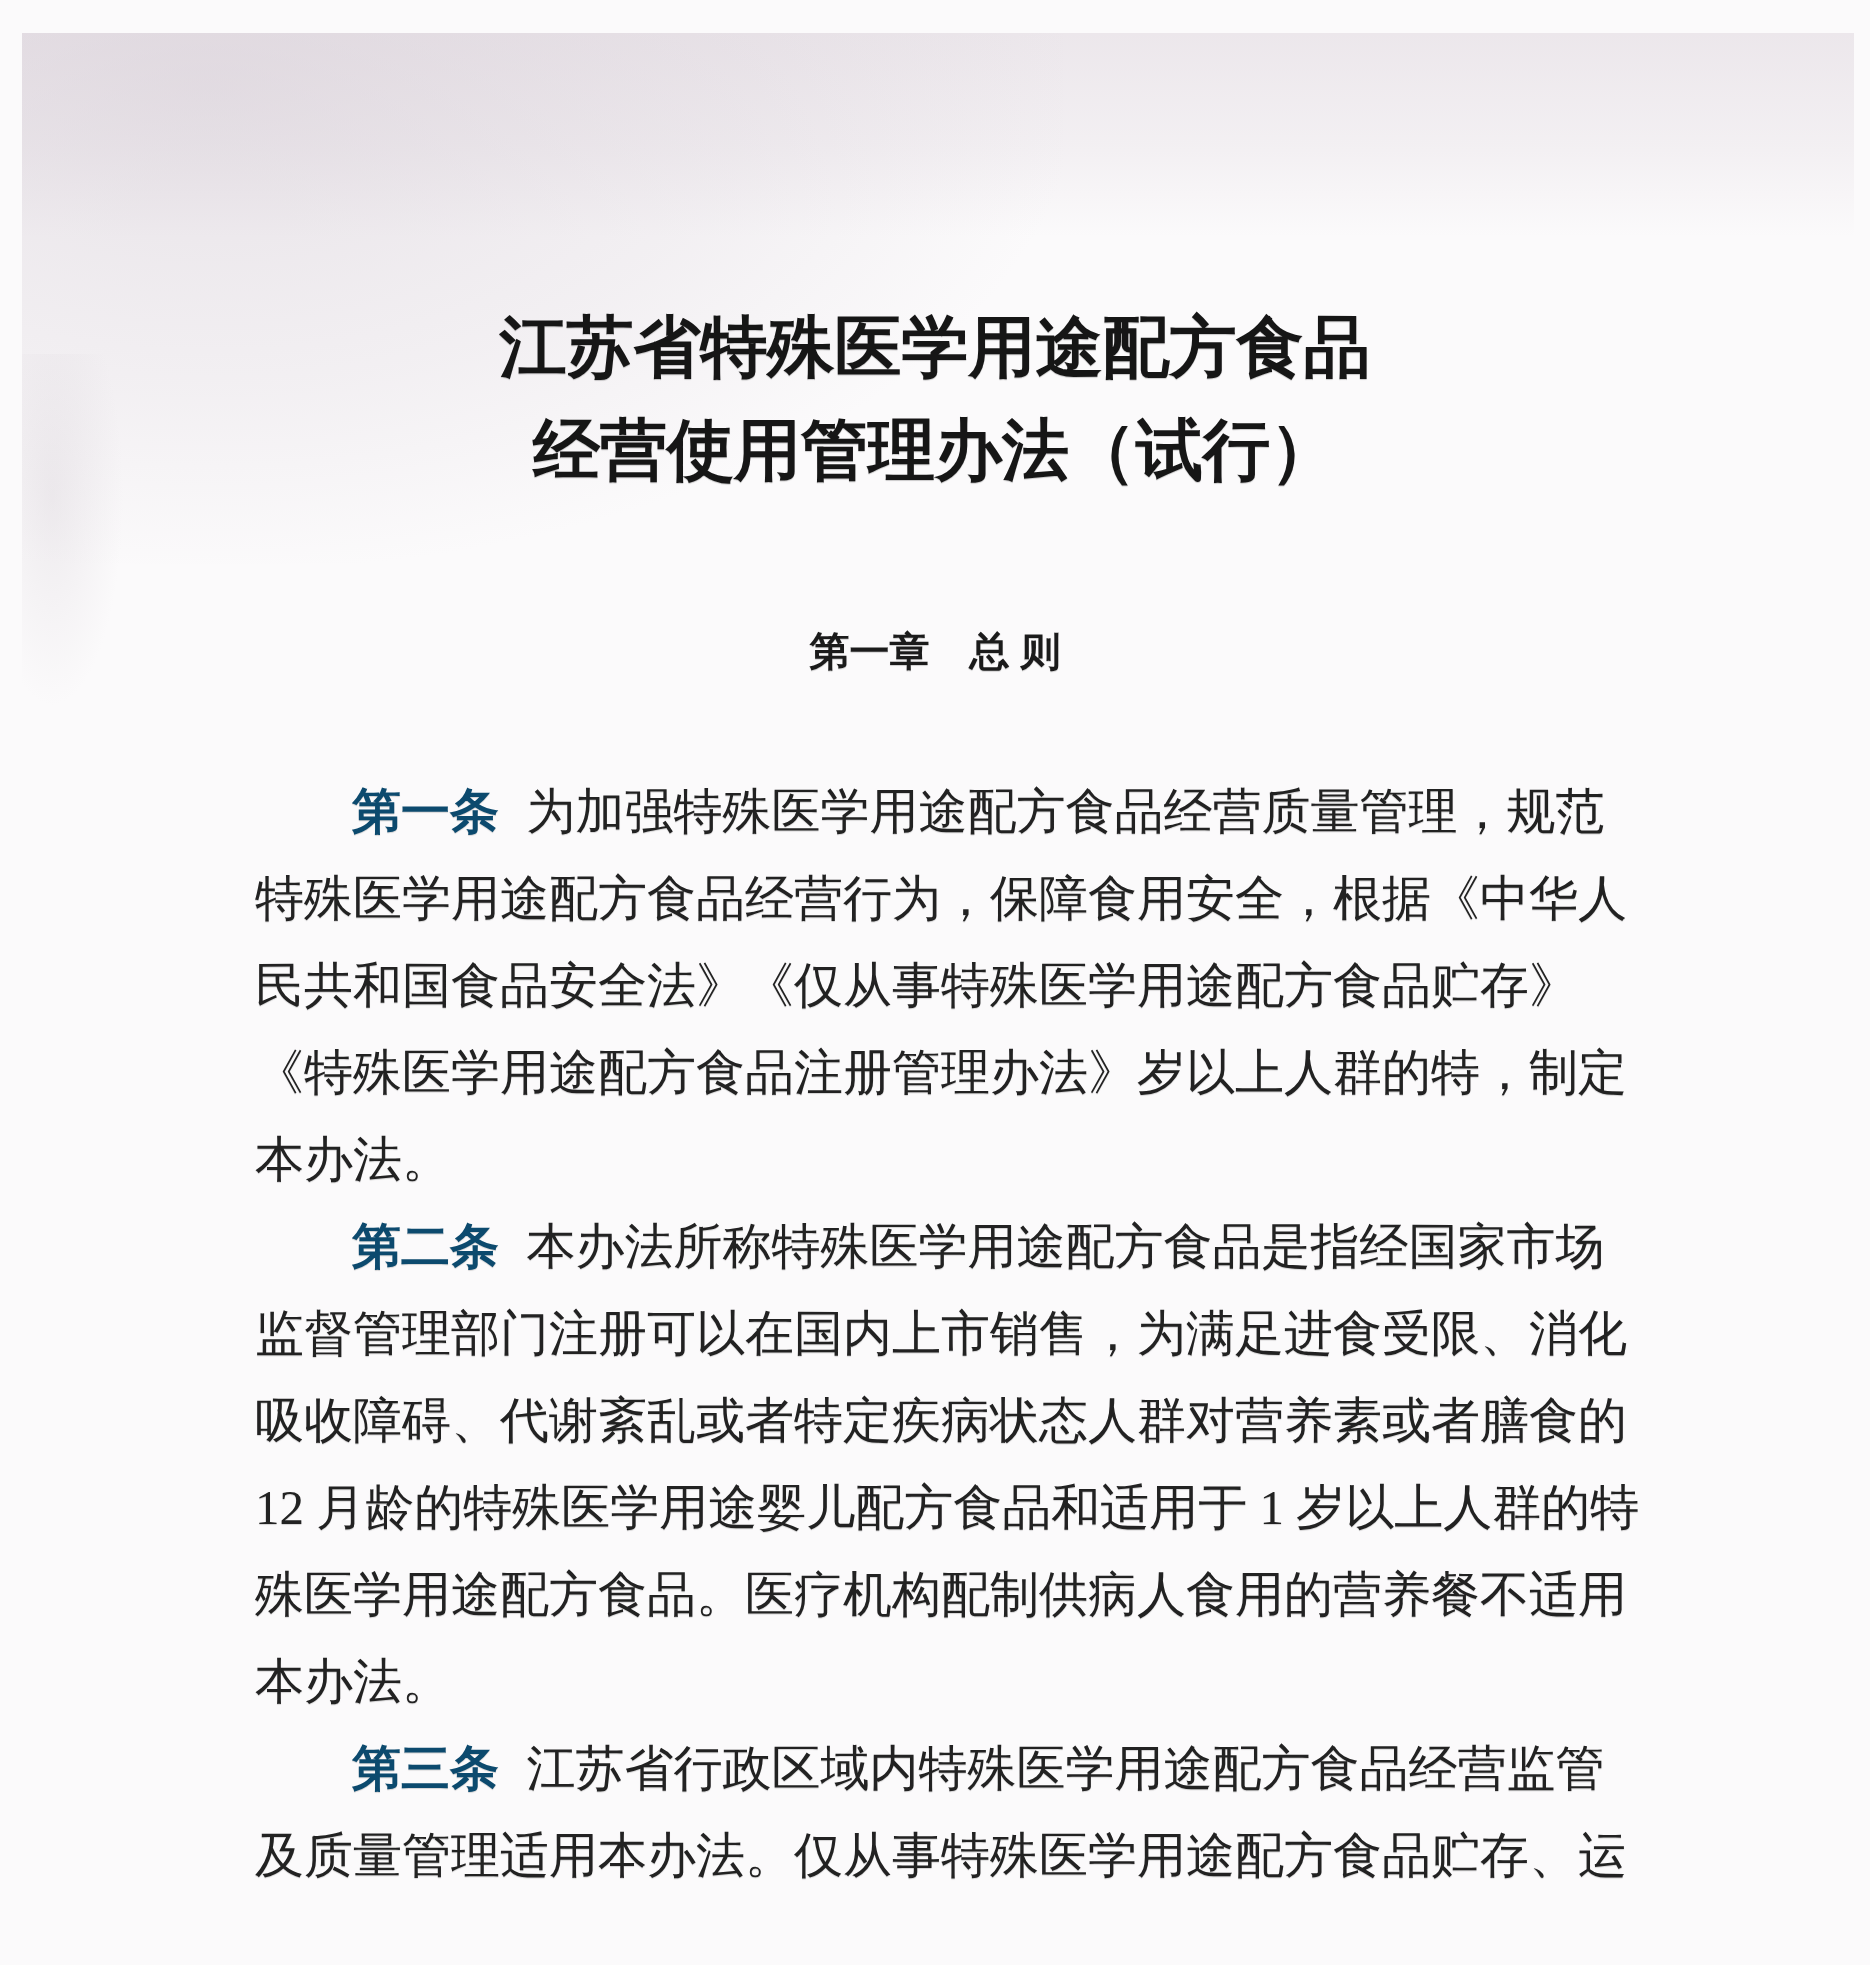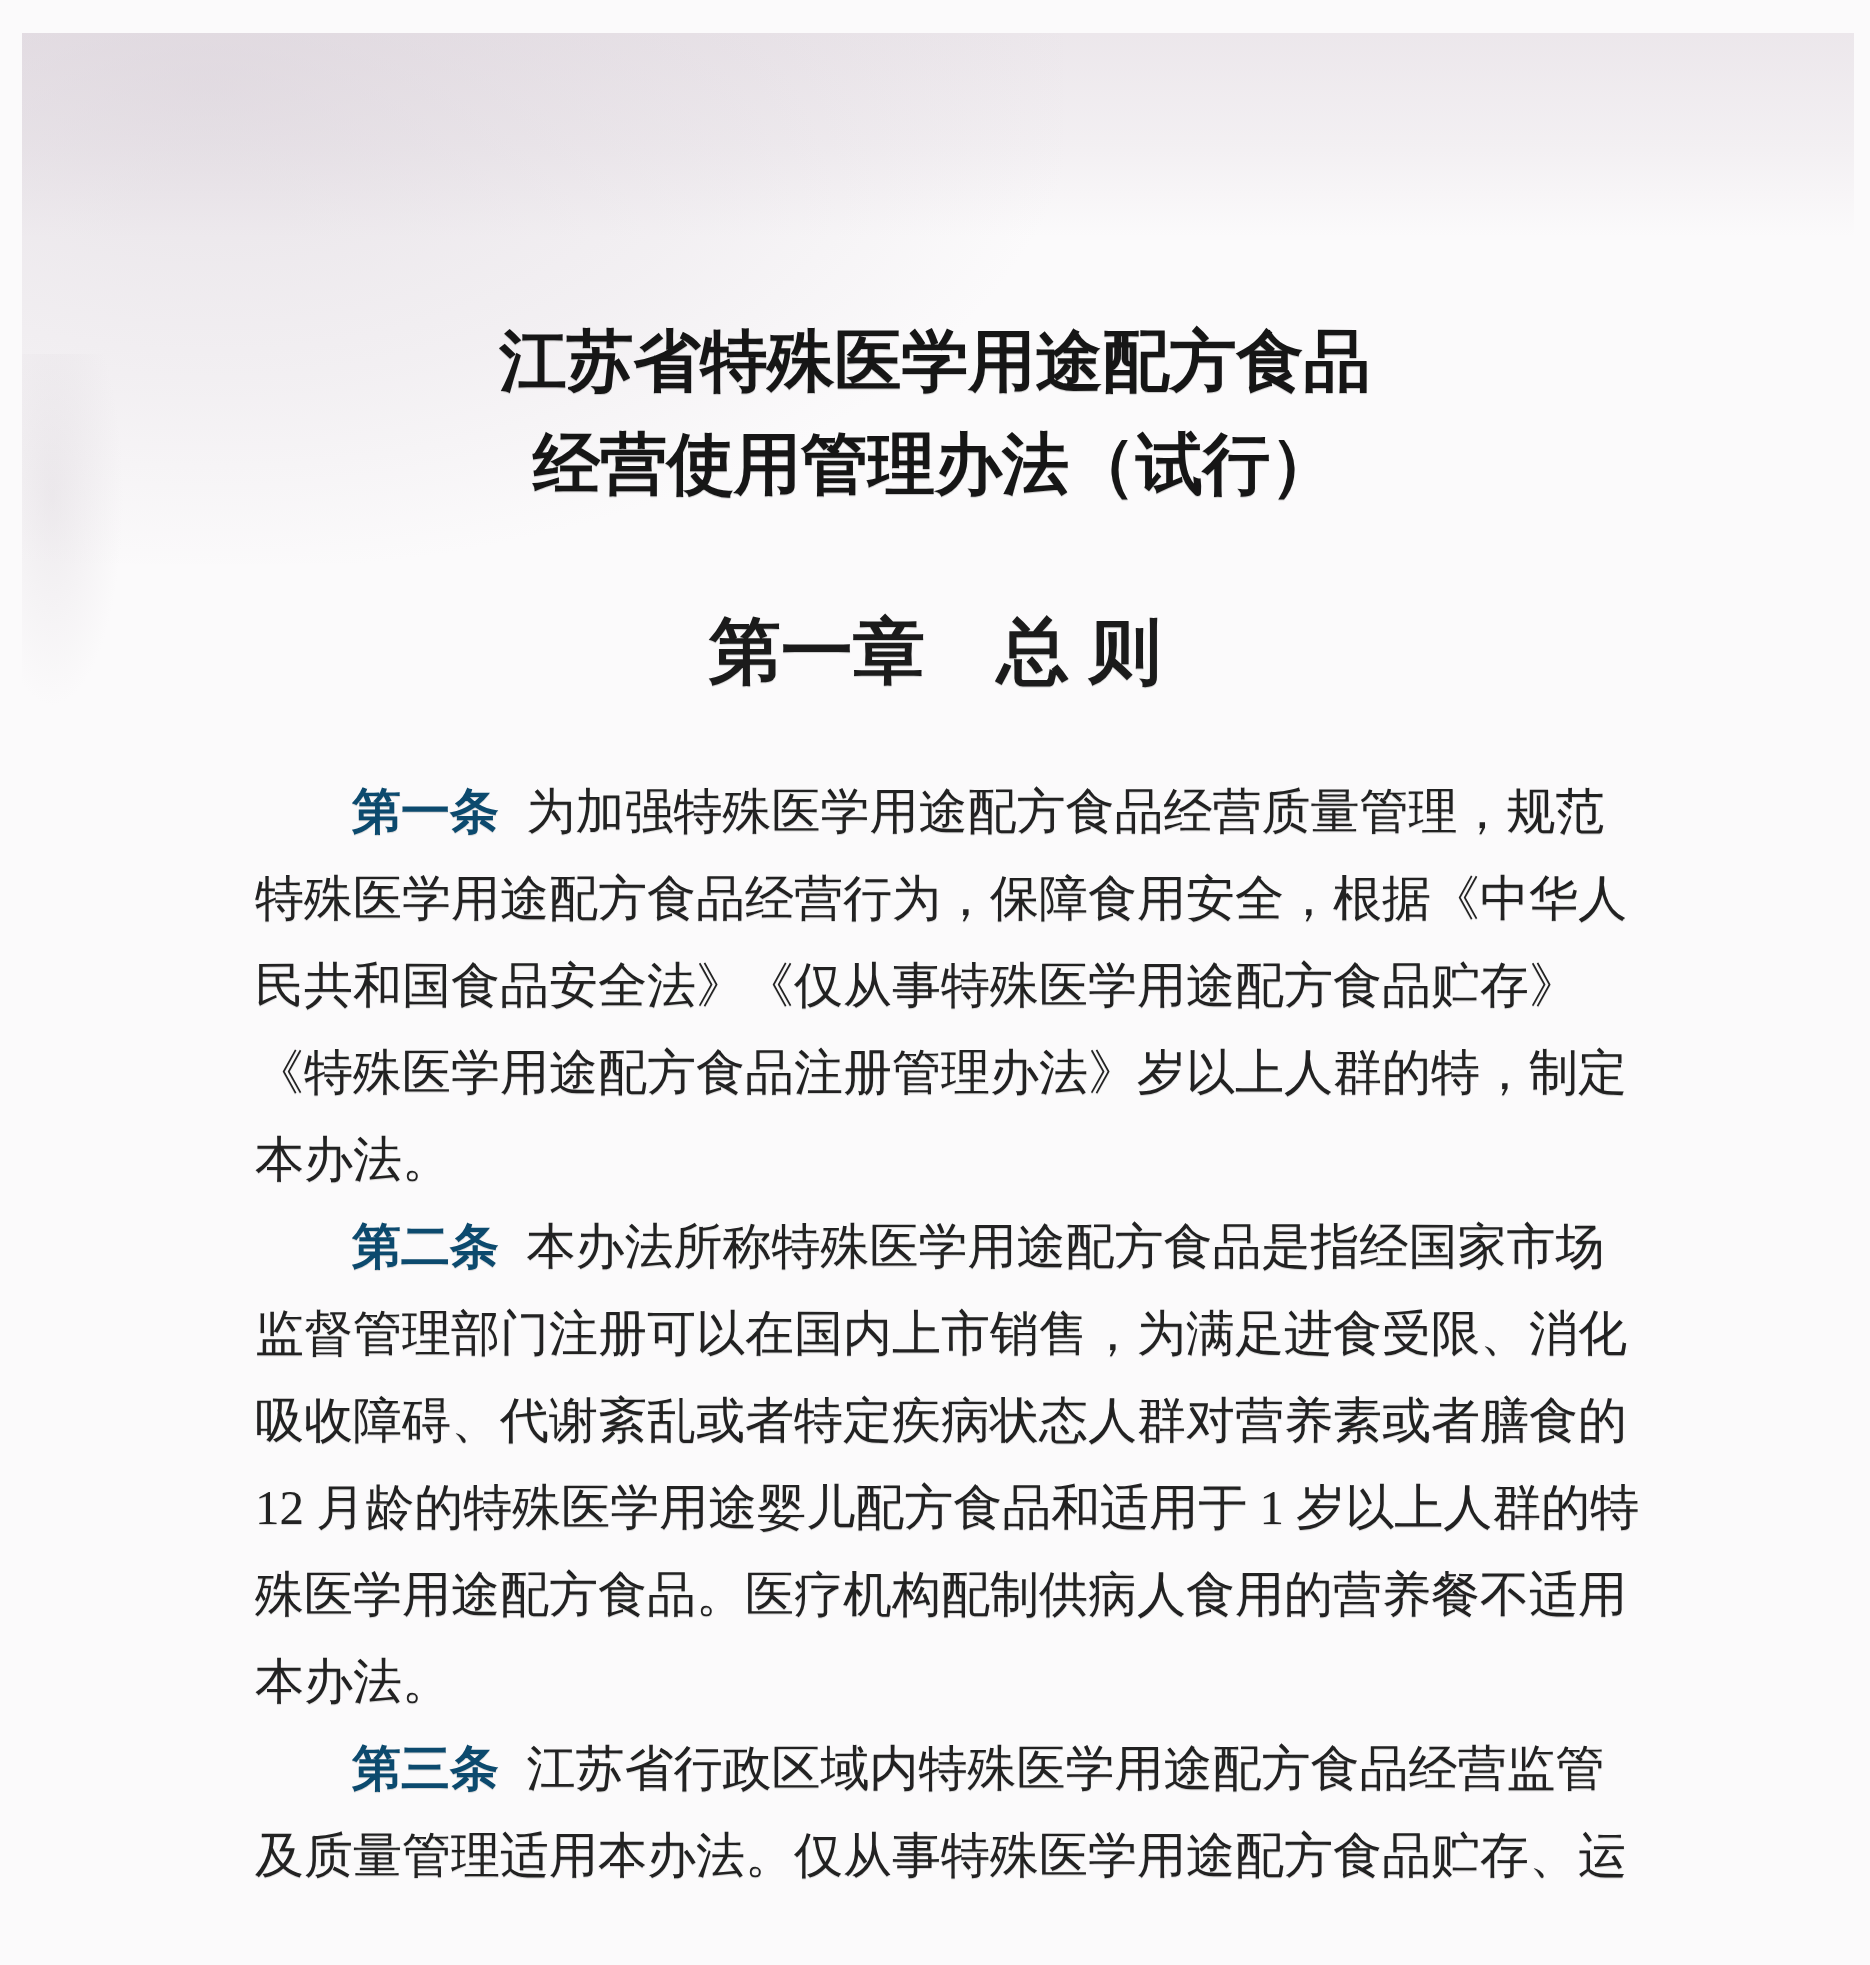--- a/index.html
+++ b/index.html
@@ -35,39 +35,39 @@
   .tint-left {
     left: 21.6px; top: 354px; width: 102px; height: 354px;
     background: radial-gradient(ellipse at 30% 40%,
       rgba(213,206,213,0.35) 0%,
       rgba(213,206,213,0.00) 70%);
   }
 
   
   .doc-title {
     position: absolute;
-    left: 0; top: 310px;
+    left: 0; top: 296px;
     width: 100%;
     margin: 0;
     text-align: center;
     font-size: 67px;
     line-height: 103px;
     font-weight: bold;
     color: #161616;
     letter-spacing: 0;
     text-shadow: 0 0.8px 0.8px rgba(30,30,30,0.22);
   }
 
   
   .chapter {
     position: absolute;
     left: 0; top: 624px;
     width: 100%;
     text-align: center;
-    font-size: 72px;
+    font-size: 40px;
     line-height: 55px;
     font-weight: bold;
     font-family: "Liberation Sans", "DejaVu Sans", sans-serif;
     color: #1b1b1b;
     text-shadow: 0 0.8px 0.8px rgba(30,30,30,0.20);
   }
 
   
   .body-text {
     position: absolute;

